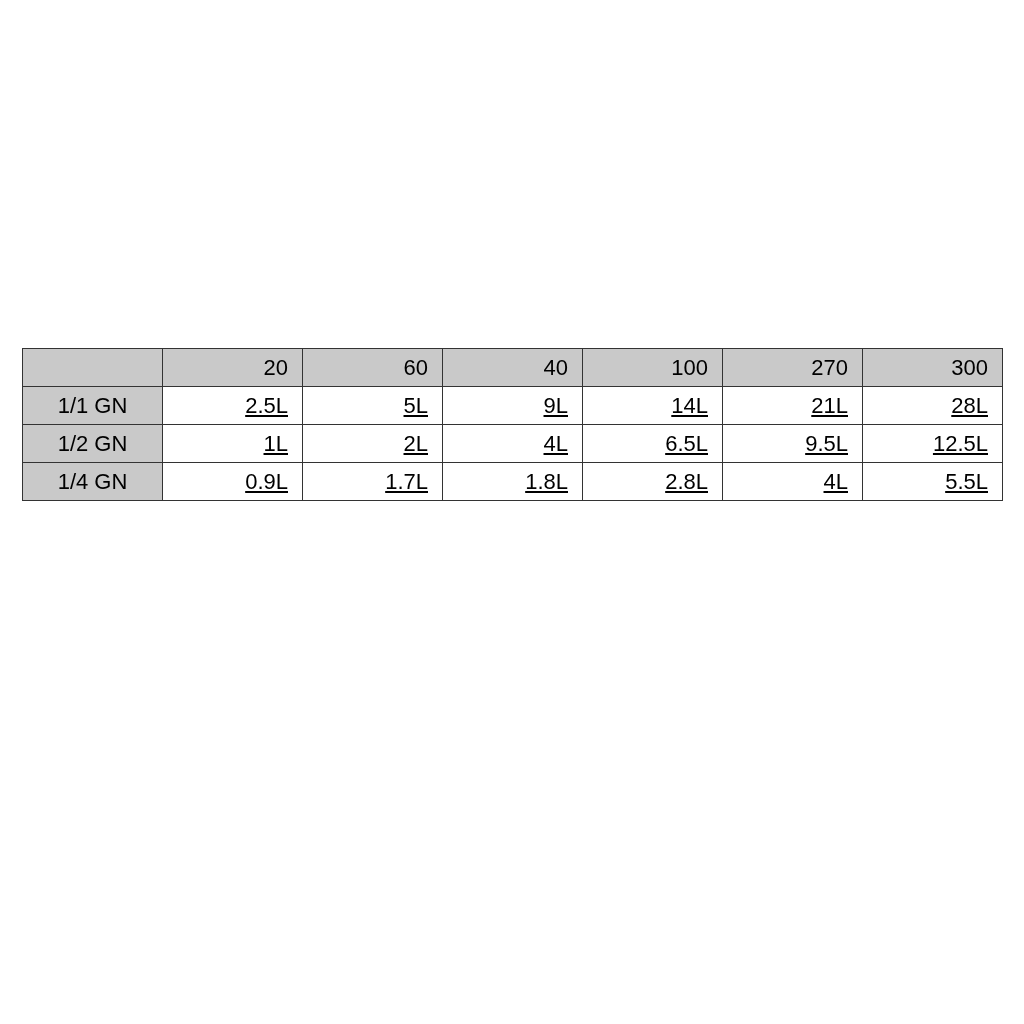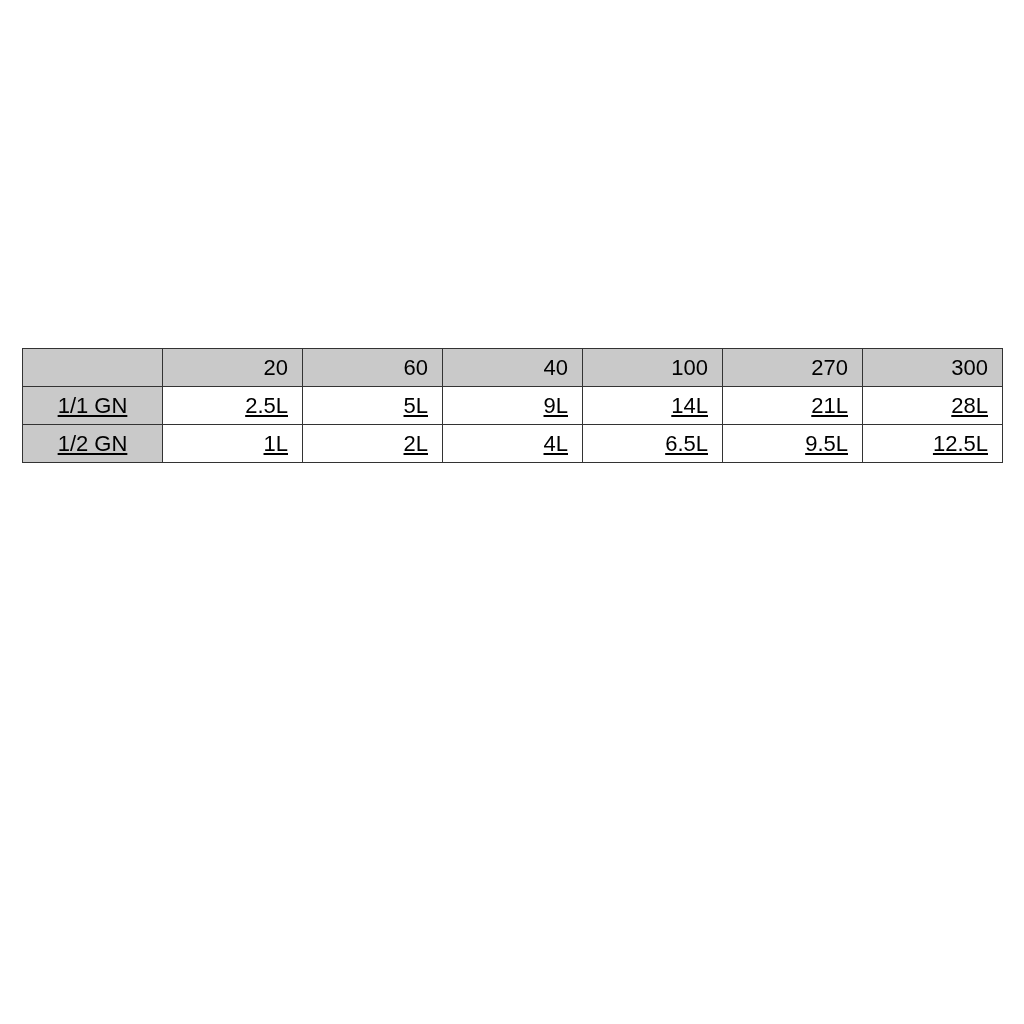--- a/index.html
+++ b/index.html
@@ -44,21 +44,20 @@
     background: #c9c9c9;
     text-align: right;
   }
   tr.header-row th.corner-cell {
     background: #c9c9c9;
   }
   
   td.row-label {
     background: #c9c9c9;
     text-align: center;
-    text-decoration: underline;
   }
   
   td.data-cell {
     background: #ffffff;
     text-align: right;
     text-decoration: underline;
   }
 </style>
 </head>
 <body>
@@ -97,15 +96,24 @@
       </tr>
       <tr>
         <td class="row-label">1/2 GN</td>
         <td class="data-cell">1L</td>
         <td class="data-cell">2L</td>
         <td class="data-cell">4L</td>
         <td class="data-cell">6.5L</td>
         <td class="data-cell">9.5L</td>
         <td class="data-cell">12.5L</td>
       </tr>
+      <tr>
+        <td class="row-label">1/4 GN</td>
+        <td class="data-cell">0.9L</td>
+        <td class="data-cell">1.7L</td>
+        <td class="data-cell">1.8L</td>
+        <td class="data-cell">2.8L</td>
+        <td class="data-cell">4L</td>
+        <td class="data-cell">5.5L</td>
+      </tr>
     </tbody>
   </table>
 </div>
 
 </body></html>

